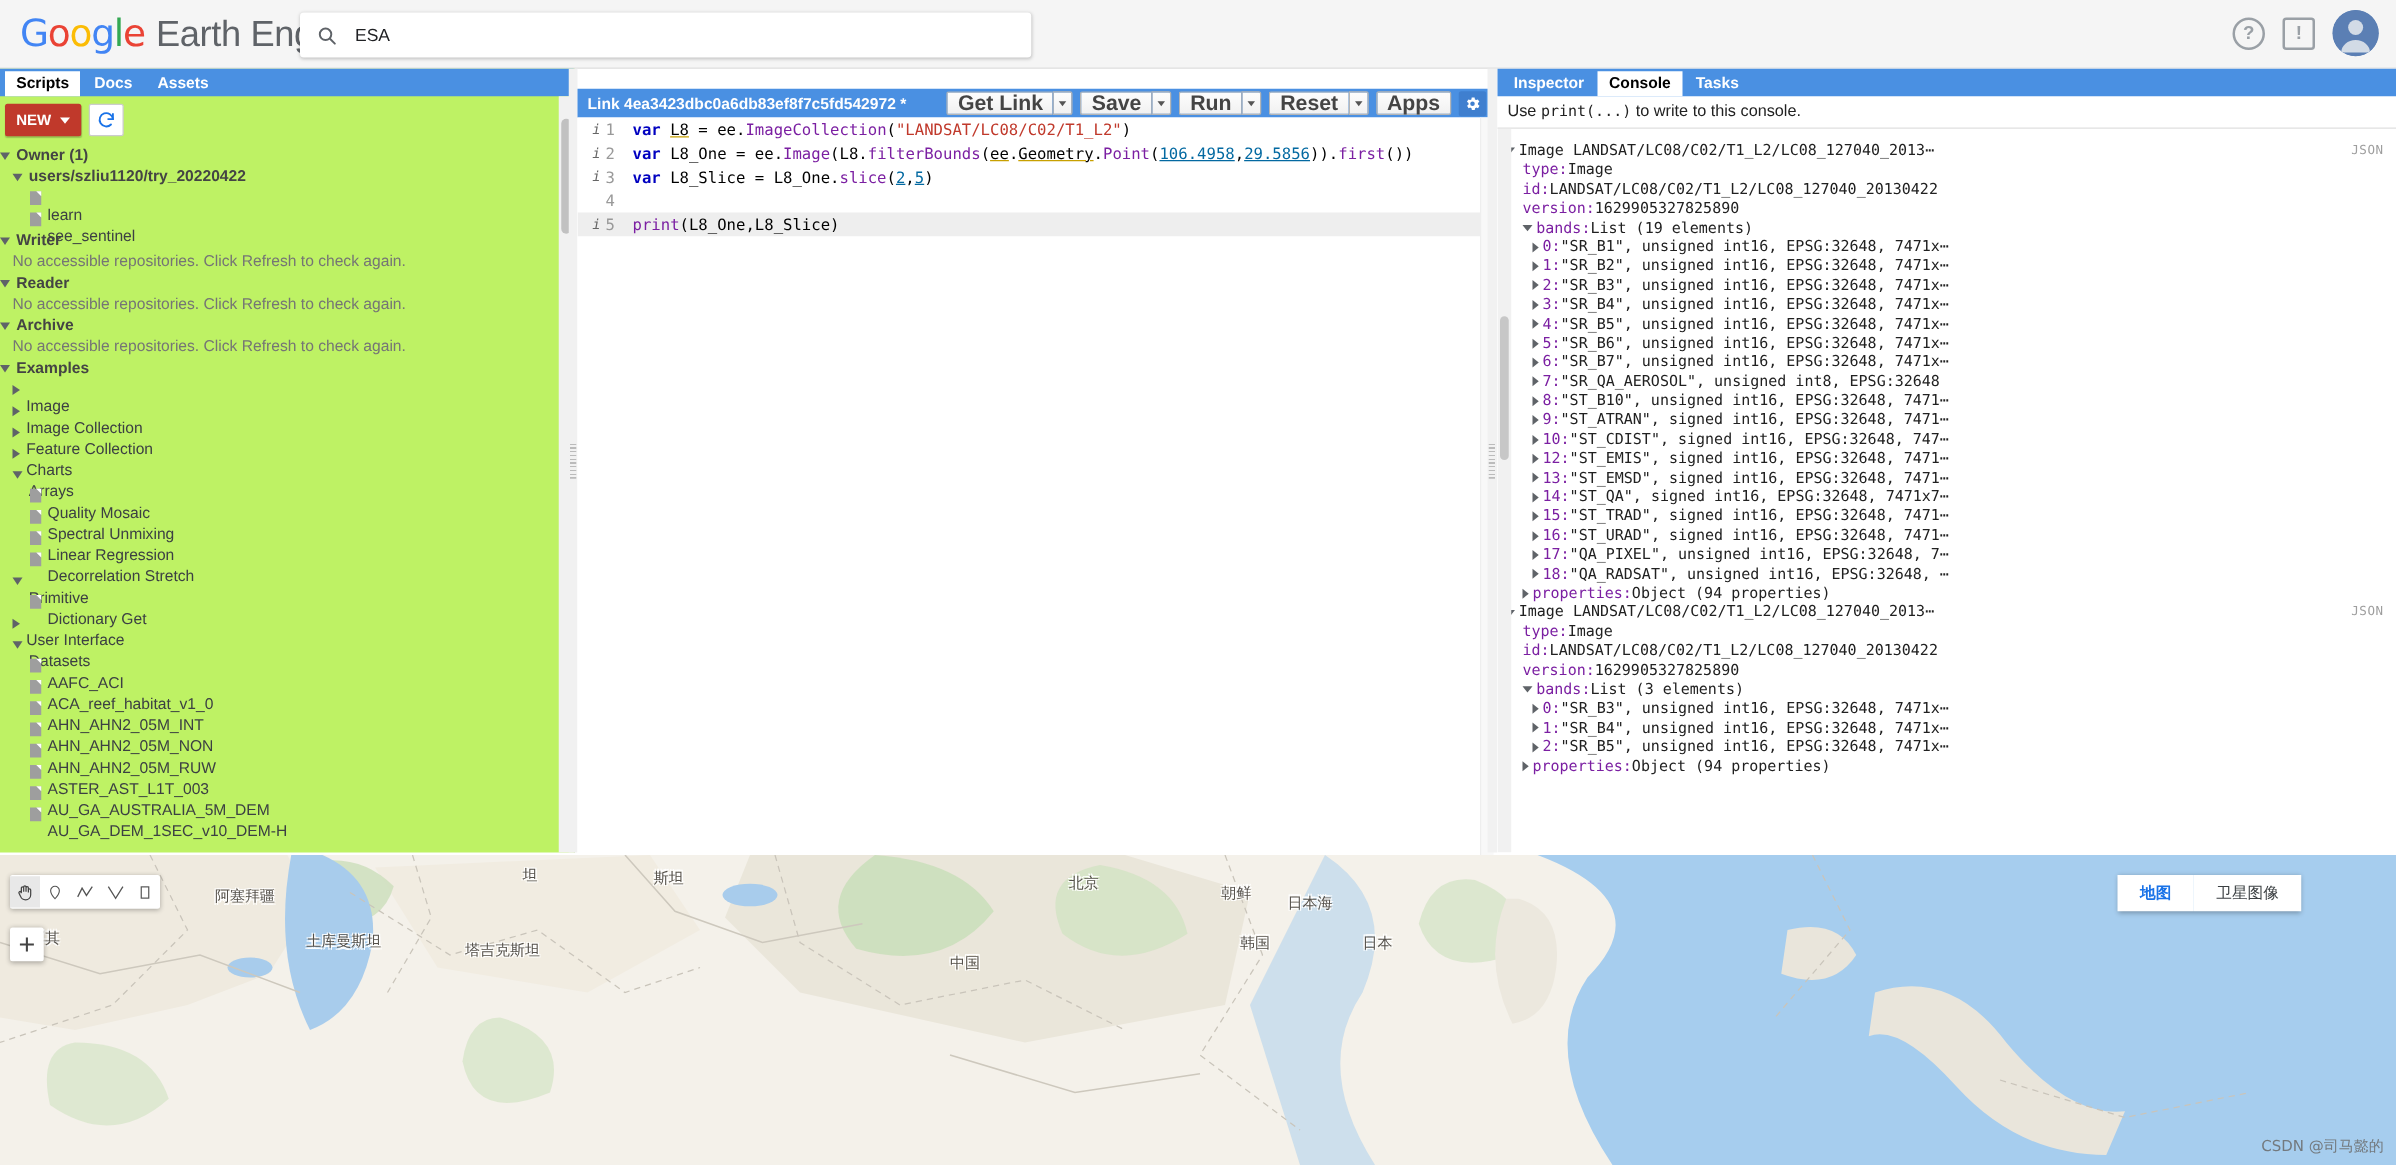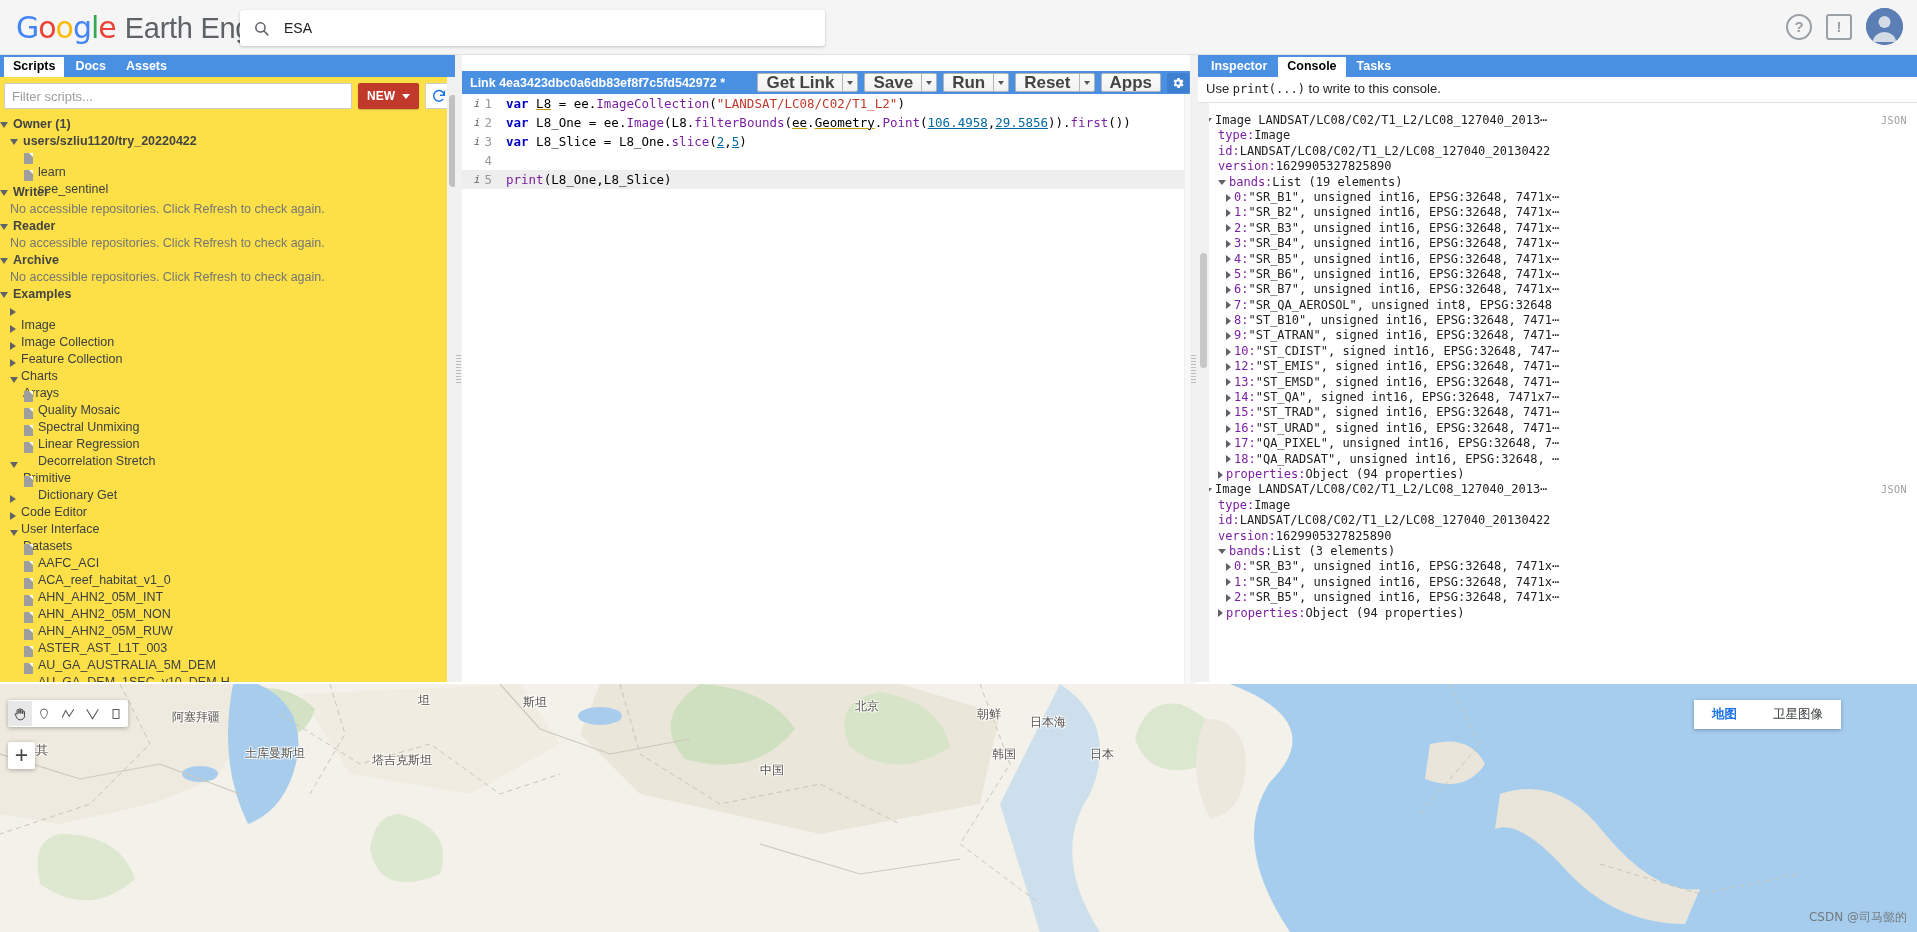--- a/index.html
+++ b/index.html
@@ -36,21 +36,21 @@
   .hicon { width:26px; height:26px; border-radius:50%; border:2px solid #9aa0a6; color:#9aa0a6;
            display:flex; align-items:center; justify-content:center; font-size:15px; font-weight:bold;}
   .hicon.sq { border-radius:3px; }
   #avatar { width:37px; height:37px; border-radius:50%; background:#5b7fb4;
             display:flex; align-items:flex-end; justify-content:center; overflow:hidden;}
   .tab { font-size:12.5px; font-weight:bold; color:#fff; padding:2px 9px 3px 9px; margin-right:2px;
          line-height:15px; cursor:pointer; }
   .tab.active { background:#fff; color:#000; }
 
   
-  #left { position:absolute; left:0; top:55px; width:460px; height:627px; background:#fde047;
+  #left { position:absolute; left:0; top:55px; width:460px; height:627px; background:#bef264;
           border-right:1px solid #ccc; display:flex; flex-direction:column; }
   #left-tabs { background:#4a90e2; height:22px; display:flex; align-items:flex-end; padding-left:4px; }
   #filterrow { display:flex; align-items:center; padding:6px 6px 4px 4px; gap:6px; }
   #filterinput { flex:1; height:26px; border:1px solid #ccc; border-radius:2px; padding:0 7px;
                  font-size:13px; color:#333; outline:none; font-family:"Liberation Sans", sans-serif; }
   #filterinput::placeholder { color:#9e9e9e; }
   #newbtn { background:#c0392b; color:#fff; font-size:12px; font-weight:bold; height:26px;
             border-radius:2px; display:flex; align-items:center; padding:0 9px; gap:7px; cursor:pointer;
             box-shadow:0 1px 1px rgba(0,0,0,0.2); }
   #newbtn .car { border-left:4px solid transparent; border-right:4px solid transparent; border-top:5px solid #fff; }
@@ -172,21 +172,20 @@
   </div>
 </div>
 
 <div id="left">
   <div id="left-tabs">
       <div class="tab active">Scripts</div>
       <div class="tab">Docs</div>
       <div class="tab">Assets</div>
     </div>
   <div id="filterrow">
-    <input id="filterinput" type="text" placeholder="Filter scripts..." style="">
     <div id="newbtn">
       <span>NEW</span>
       <span class="car"></span>
     </div>
     <div id="refreshbtn">
       <svg width="16" height="16" viewBox="0 0 24 24" fill="none" stroke="#1a73e8" stroke-width="2.2">
         <path d="M20 11a8 8 0 1 0-2.3 6.4" stroke-linecap="round"></path>
           <polyline points="20,4 20,11 13.5,11"></polyline>
       </svg>
     </div>
@@ -269,24 +268,20 @@
         <span class="fileicon"></span>
         <span class="tw reg">Decorrelation Stretch</span>
       </div>
       <div class="trow ind1">
         <span class="arrow-d"></span>
         <span class="tw reg">Primitive</span>
       </div>
       <div class="trow ind2">
         <span class="fileicon"></span>
         <span class="tw reg">Dictionary Get</span>
-      </div>
-      <div class="trow ind1">
-        <span class="arrow-r"></span>
-        <span class="tw reg">Code Editor</span>
       </div>
       <div class="trow ind1">
         <span class="arrow-r"></span>
         <span class="tw reg">User Interface</span>
       </div>
       <div class="trow ind1">
         <span class="arrow-d"></span>
         <span class="tw reg">Datasets</span>
       </div>
       <div class="trow ind2">

